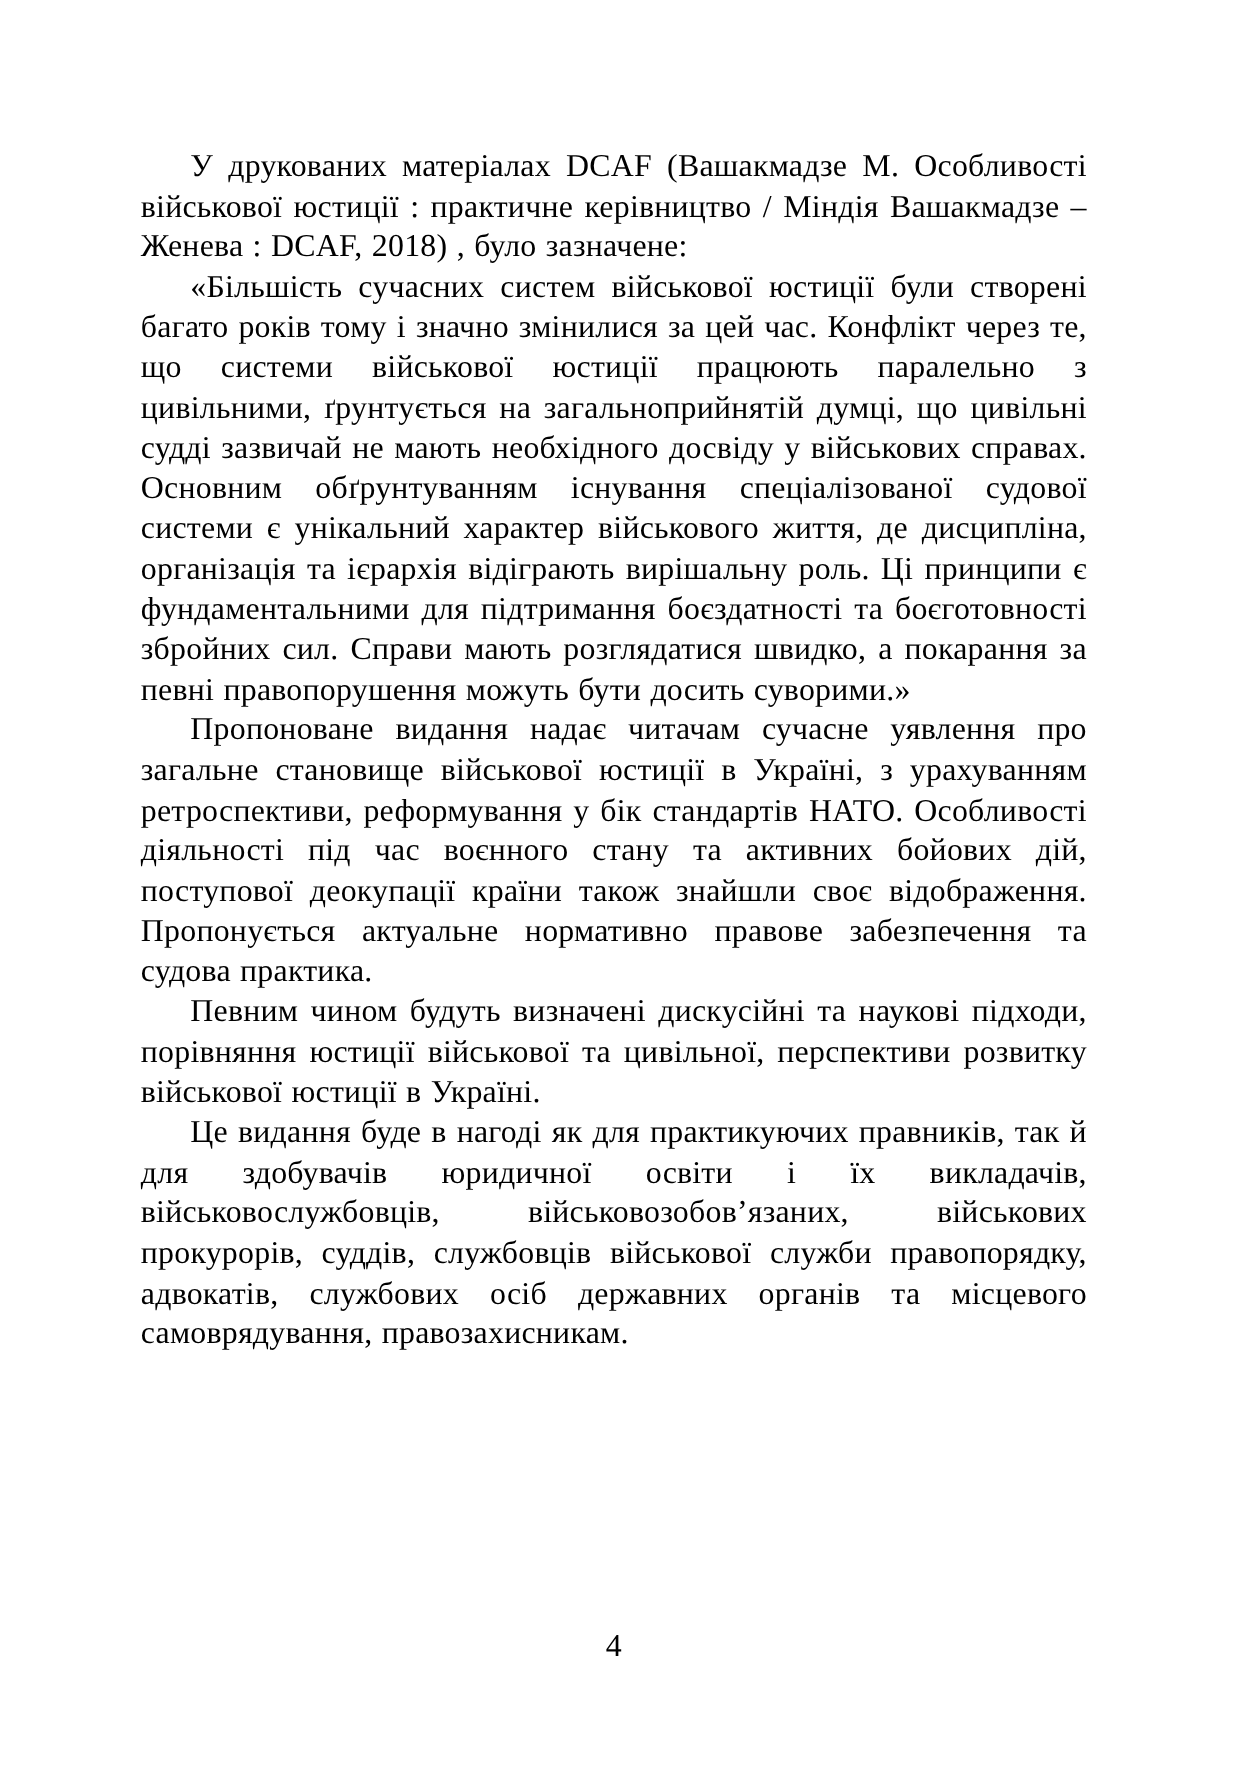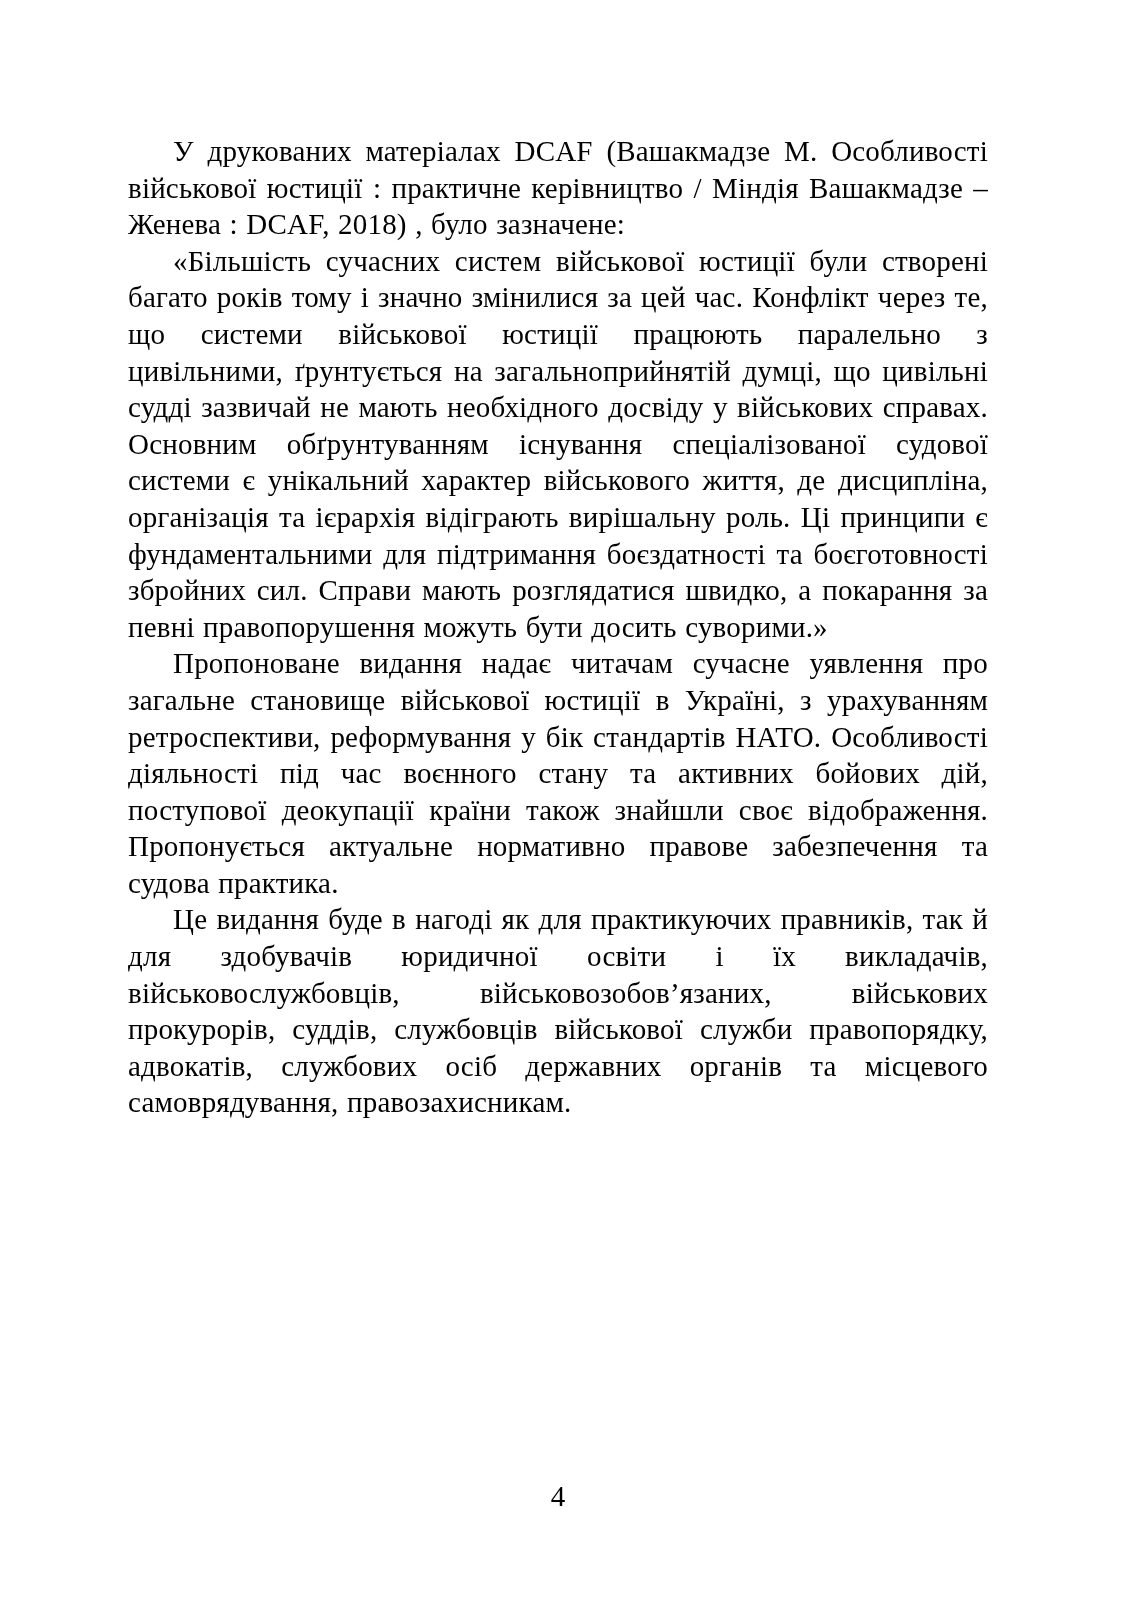--- a/index.html
+++ b/index.html
@@ -52,16 +52,17 @@
   }
 </style>
 </head>
 <body>
 
 <div class="page">
   <div class="text-block">
     <p class="para">У друкованих матеріалах DCAF (Вашакмадзе М. Особливості військової юстиції : практичне керівництво / Міндія Вашакмадзе – Женева : DCAF, 2018) , було зазначене:</p>
     <p class="para">«Більшість сучасних систем військової юстиції були створені багато років тому і значно змінилися за цей час. Конфлікт через те, що системи військової юстиції працюють паралельно з цивільними, ґрунтується на загальноприйнятій думці, що цивільні судді зазвичай не мають необхідного досвіду у військових справах. Основним обґрунтуванням існування спеціалізованої судової системи є унікальний характер військового життя, де дисципліна, організація та ієрархія відіграють вирішальну роль. Ці принципи є фундаментальними для підтримання боєздатності та боєготовності збройних сил. Справи мають розглядатися швидко, а покарання за певні правопорушення можуть бути досить суворими.»</p>
     <p class="para">Пропоноване видання надає читачам сучасне уявлення про загальне становище військової юстиції в Україні, з урахуванням ретроспективи, реформування у бік стандартів НАТО. Особливості діяльності під час воєнного стану та активних бойових дій, поступової деокупації країни також знайшли своє відображення. Пропонується актуальне нормативно правове забезпечення та судова практика.</p>
+    <p class="para">Певним чином будуть визначені дискусійні та наукові підходи, порівняння юстиції військової та цивільної, перспективи розвитку військової юстиції в Україні.</p>
     <p class="para">Це видання буде в нагоді як для практикуючих правників, так й для здобувачів юридичної освіти і їх викладачів, військовослужбовців, військовозобов’язаних, військових прокурорів, суддів, службовців військової служби правопорядку, адвокатів, службових осіб державних органів та місцевого самоврядування, правозахисникам.</p>
   </div>
   <div class="page-number">4</div>
 </div>
 
 </body></html>

